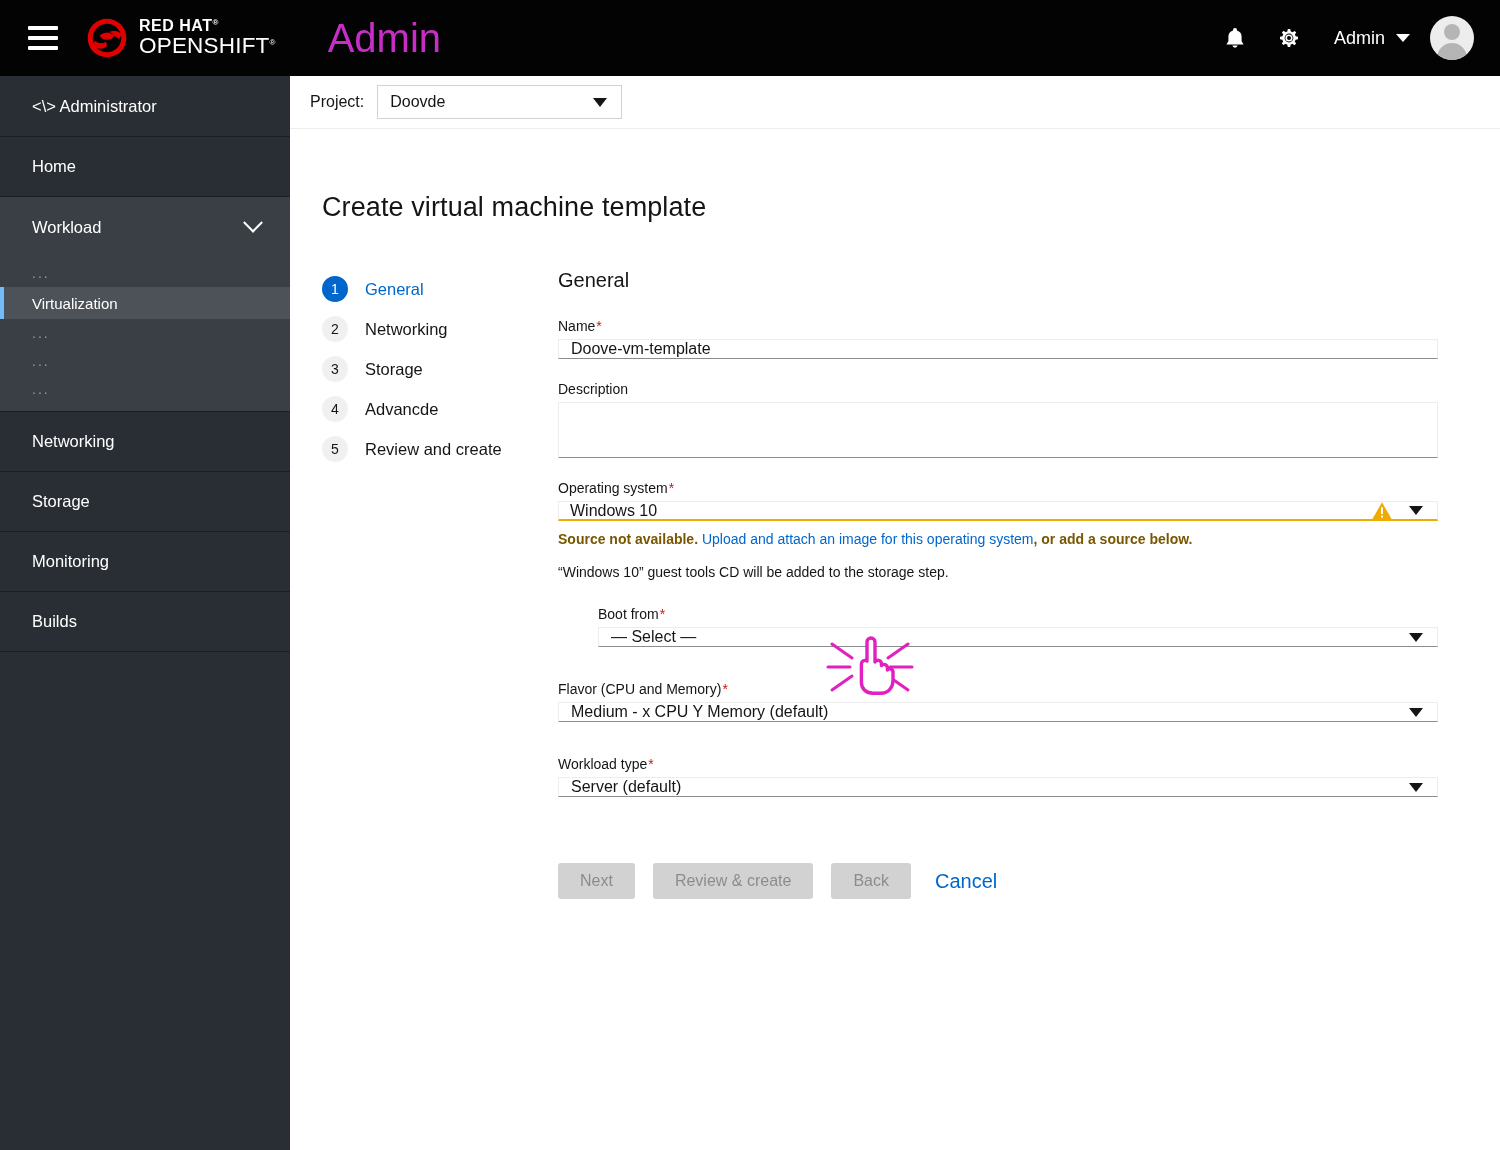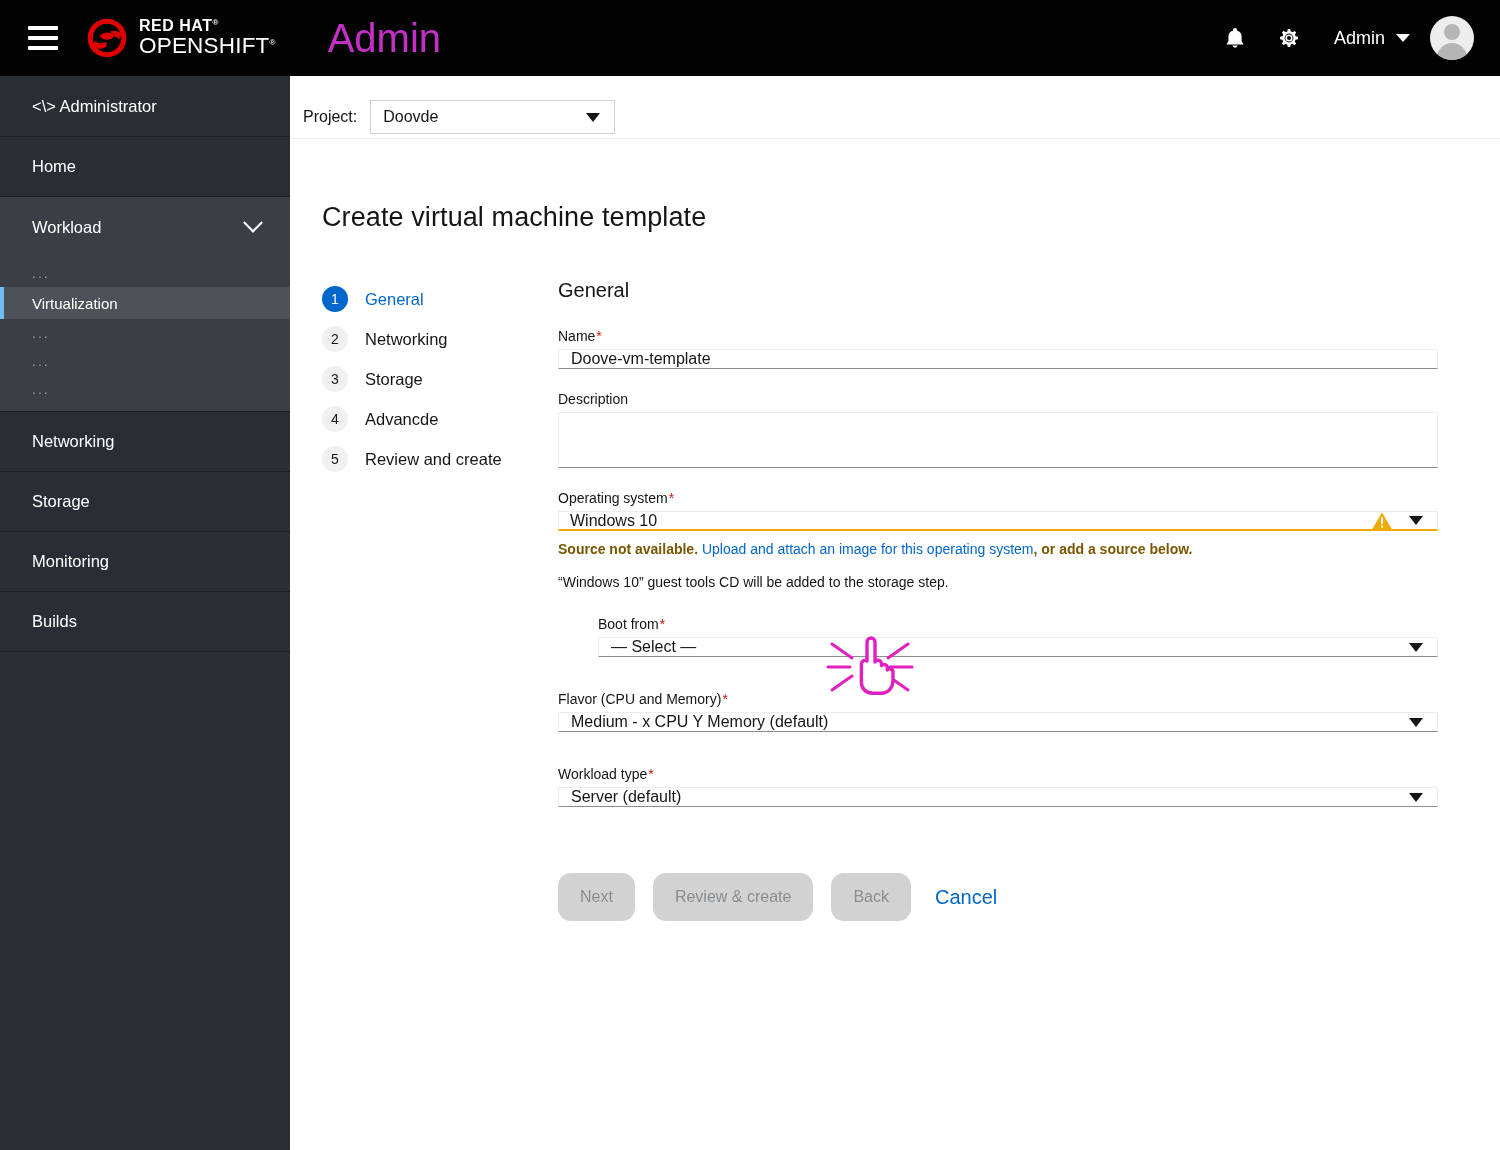--- a/index.html
+++ b/index.html
@@ -96,23 +96,22 @@
   .sub-item.active::before {
     content: ""; position: absolute; left: 0; top: 0; bottom: 0; width: 4px; background: #73bcf7;
   }
 
   
   .main {
     position: absolute; left: 290px; top: 76px; width: 1210px; height: 1074px;
     background: #fff;
   }
   .project-bar {
-    height: 43px; border-bottom: 1px solid #ededed; display: flex; align-items: center;
-    padding-left: 13px;
-    margin-top: 20px;
+    height: 53px; border-bottom: 1px solid #ededed; display: flex; align-items: center;
+    padding-left: 20px;
   }
   .project-label { font-size: 16px; color: #151515; margin-right: 13px; }
   .project-select {
     width: 245px; height: 34px; border: 1px solid #d2d2d2; background: #fff;
     display: flex; align-items: center; padding: 0 12px; position: relative;
     font-size: 16px; color: #151515; cursor: pointer;
   }
   .tri-dn {
     position: absolute; right: 14px; width: 0; height: 0;
     border-left: 7px solid transparent; border-right: 7px solid transparent;
@@ -153,23 +152,23 @@
   .helper-warn { font-size: 14px; margin-top: 8px; line-height: 1.5; }
   .helper-warn .bold { color: #795600; font-weight: bold; }
   .helper-warn .lnk { color: #06c; cursor: pointer; }
   .helper-note { font-size: 14px; color: #151515; margin-top: 14px; }
 
   .indent { margin-left: 40px; margin-top: 26px; }
   .indent .ctl { width: 840px; }
 
   .actions { display: flex; align-items: center; gap: 18px; margin-top: 66px; }
   .btn {
-    background: #d2d2d2; color: #8a8d90; border: none; border-radius: 13px;
+    background: #d2d2d2; color: #8a8d90; border: none; border-radius: 3px;
     font-size: 16px; font-family: "Liberation Sans", sans-serif;
-    height: 48px; padding: 0 22px; cursor: default;
+    height: 36px; padding: 0 22px; cursor: default;
   }
   .link-btn {
     background: none; border: none; color: #06c; font-size: 20px; cursor: pointer;
     font-family: "Liberation Sans", sans-serif; padding: 0 6px; text-align: center;
   }
 
   .cursor-hand { position: absolute; left: 826px; top: 636px; width: 88px; height: 62px;
                  pointer-events: none; }
 </style>
 </head>

